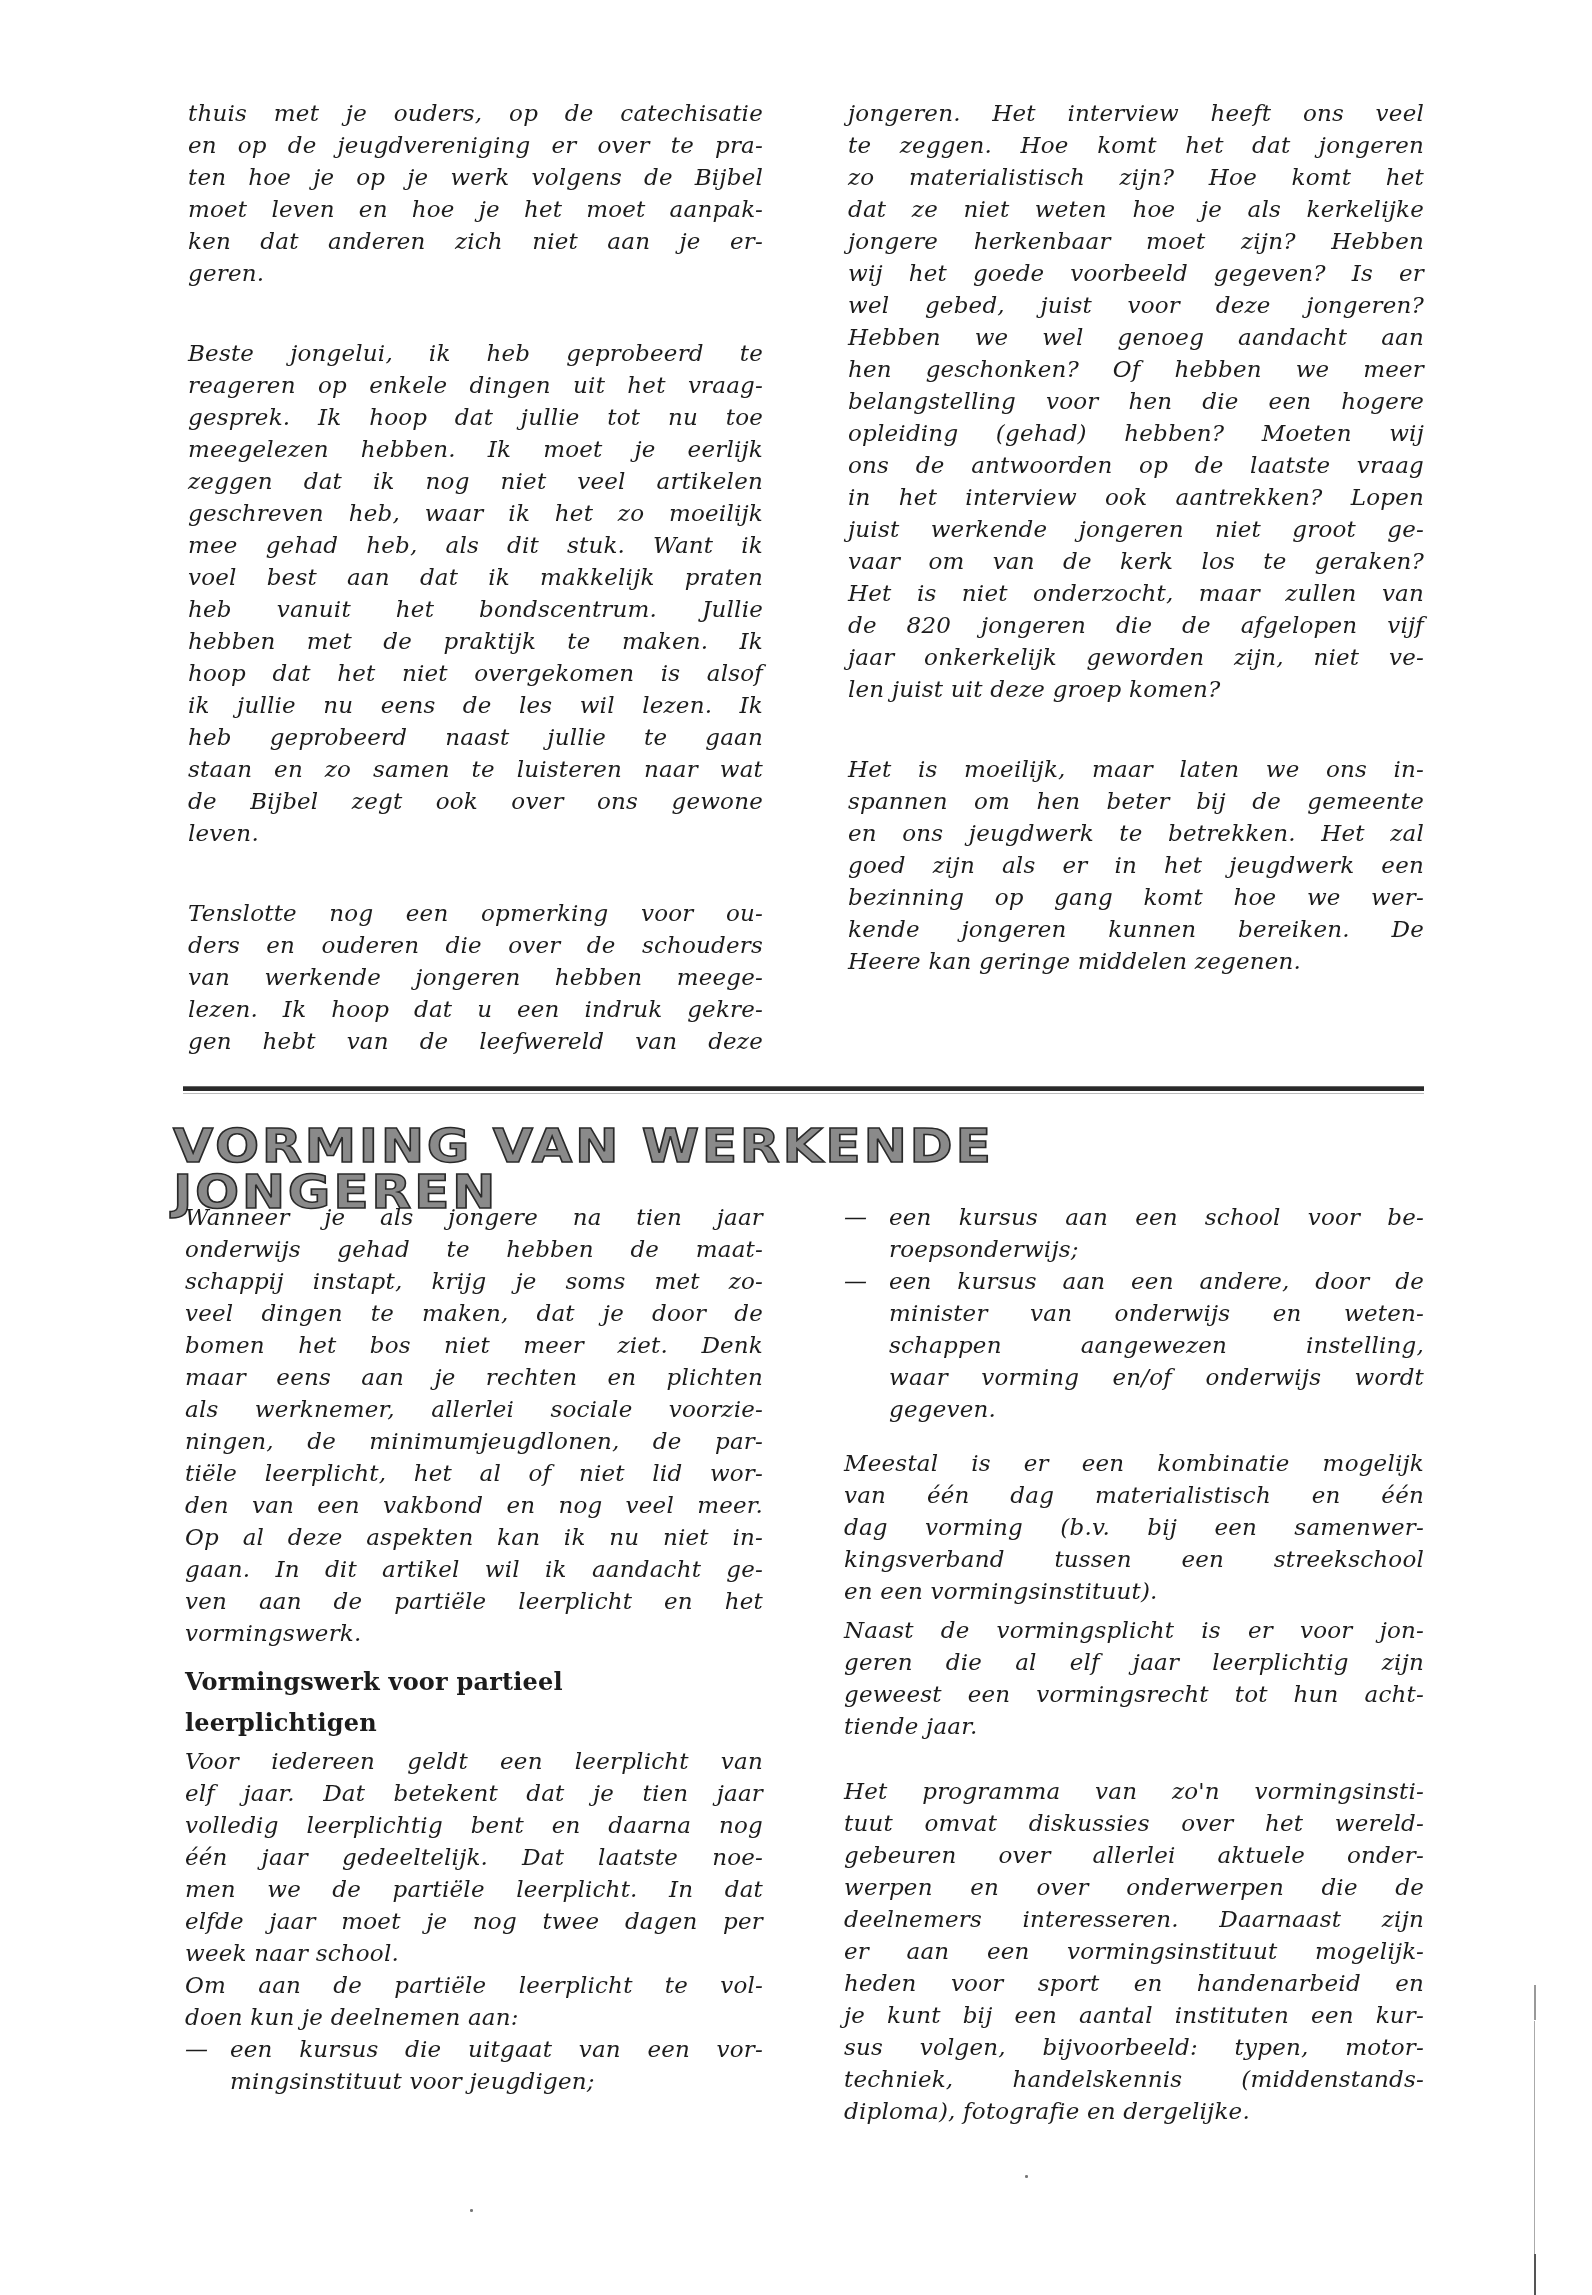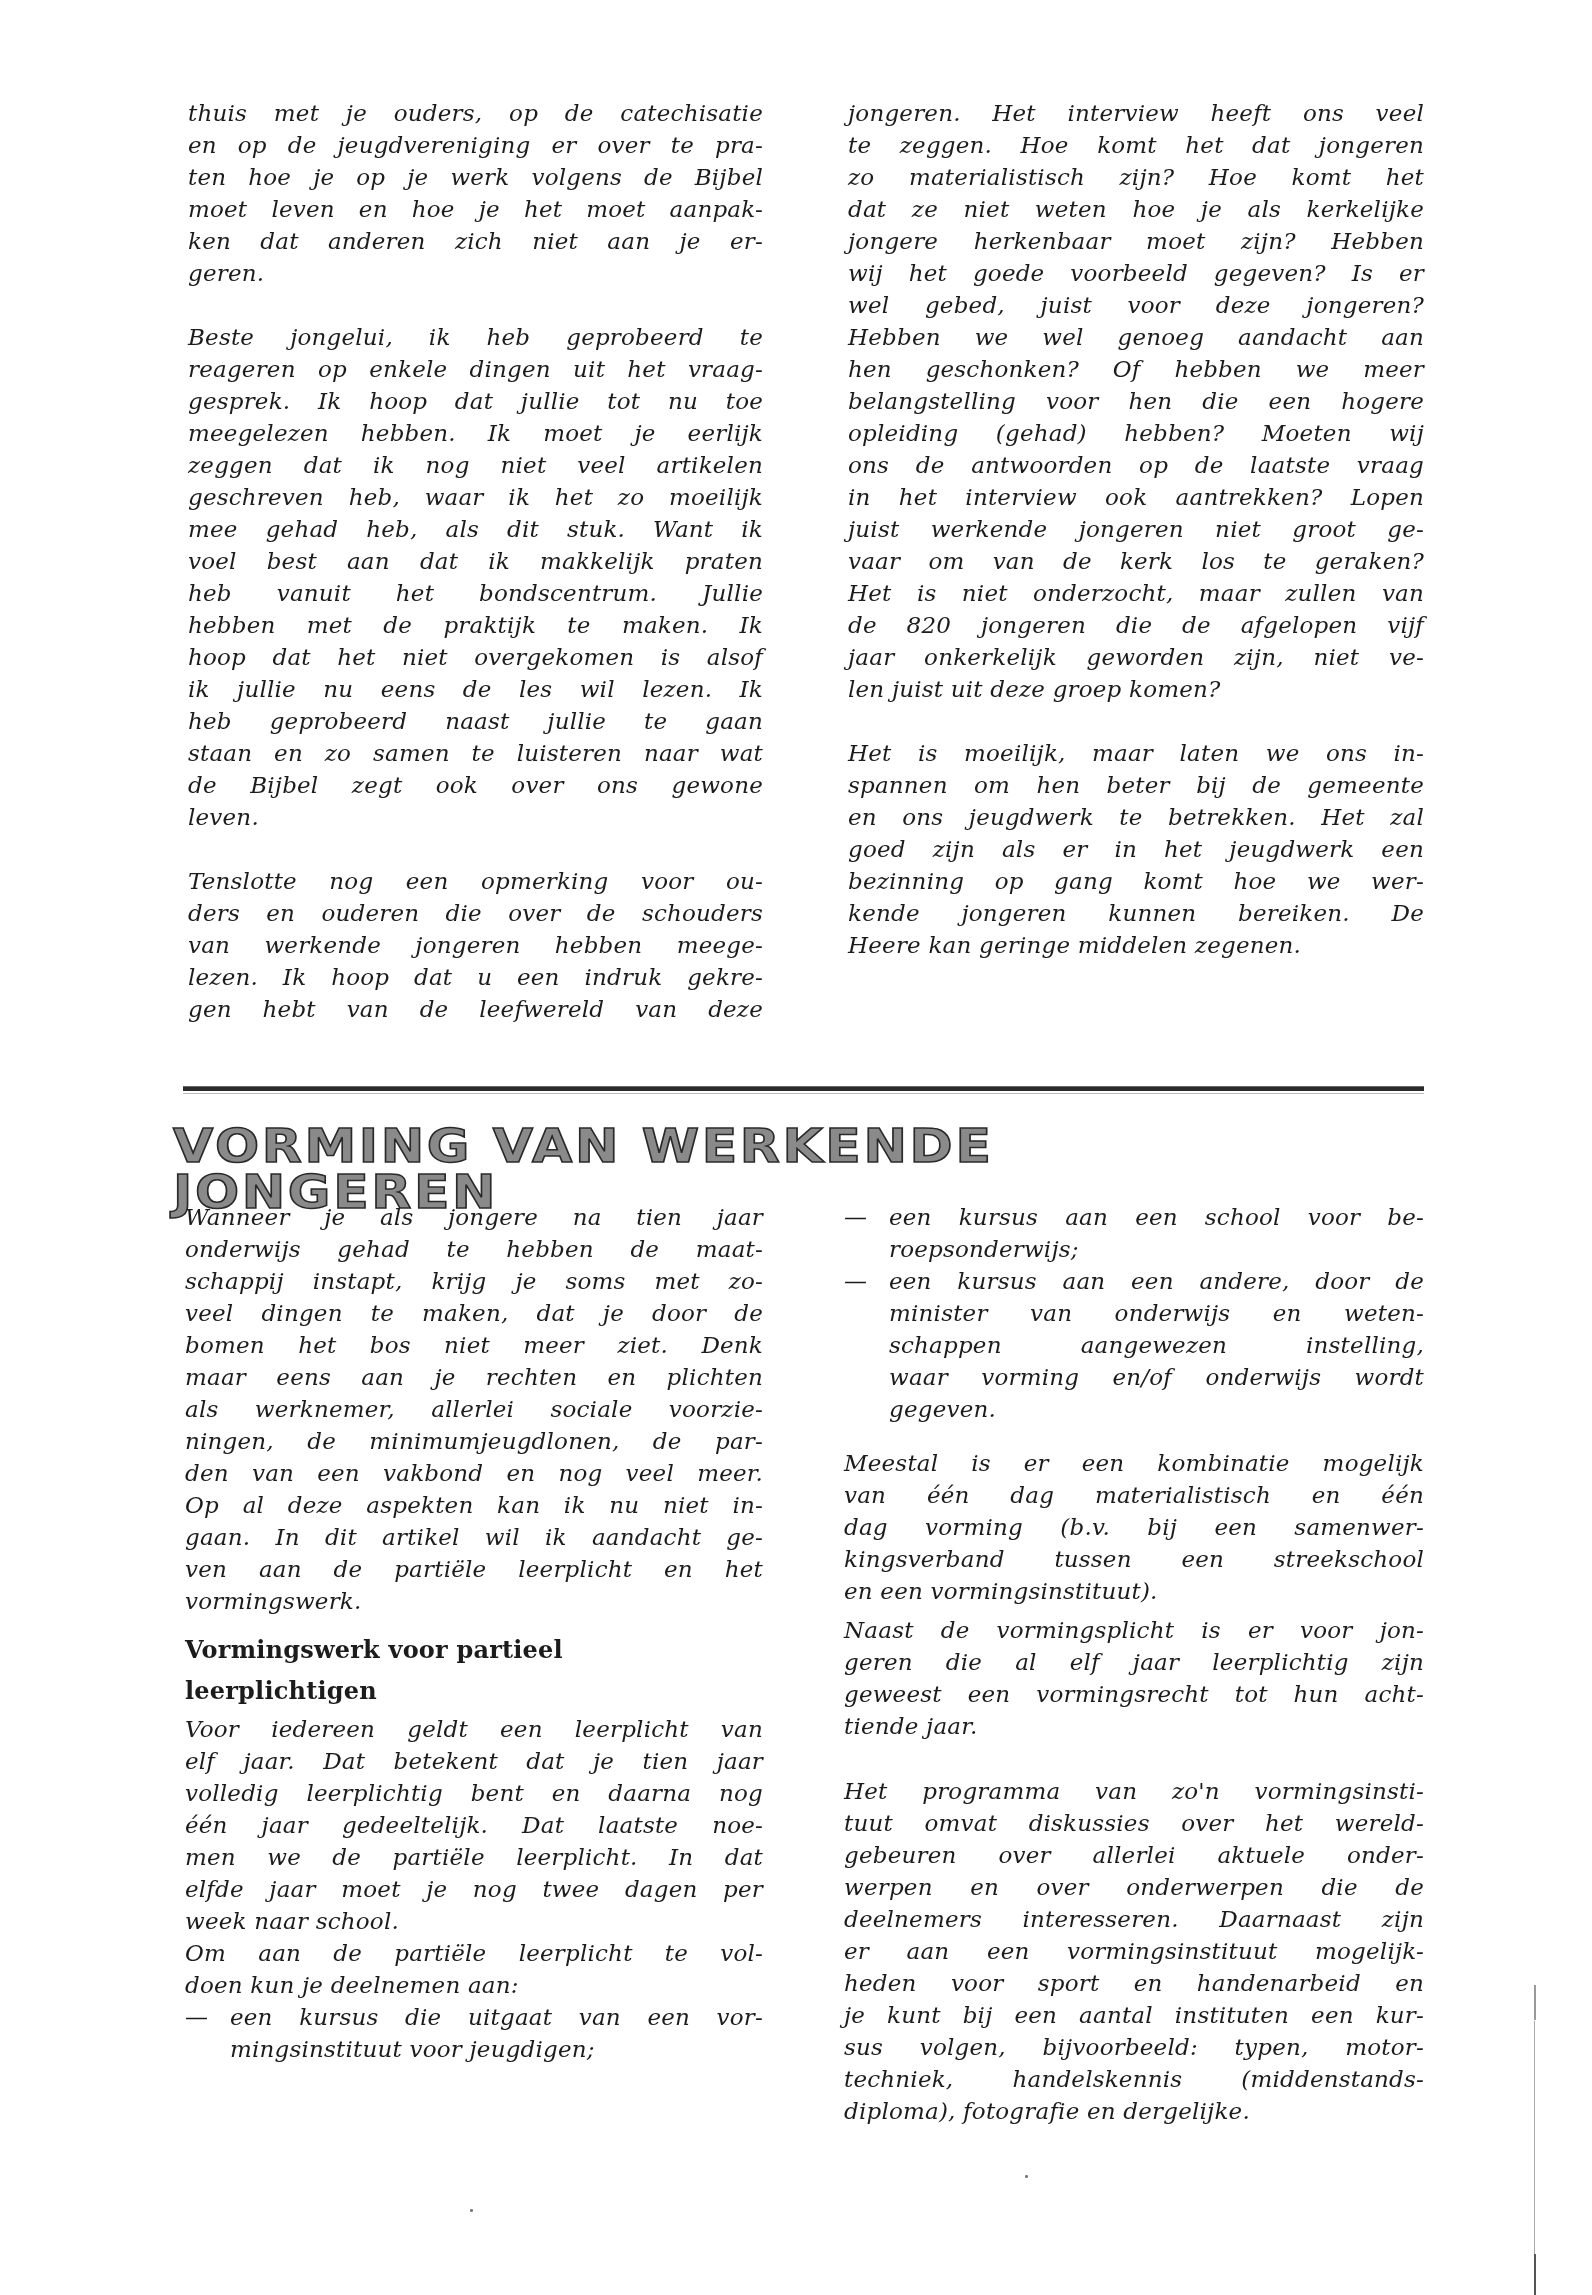--- a/index.html
+++ b/index.html
@@ -1,21 +1,21 @@
 <!DOCTYPE html>
 <html style="font-size:14px"><head>
 <meta charset="utf-8">
 <style>
   html, body { margin:0; padding:0; background:#ffffff; }
   body { width:1592px; height:2295px; position:relative; overflow:hidden;
          font-family:"DejaVu Serif","Liberation Serif",serif; color:#1c1c1c; }
   .col { position:absolute; font-size:23px; line-height:32px; text-align:justify;
          letter-spacing:0.2px; }
   .col p { margin:0;font-style:italic; }
-  .col p.gap { margin-top:32px; }
+  .col p.gap { margin-top:48px; }
   .col p.gap-s { margin-top:15.5px; }
   .line { display:block; text-align:justify; text-align-last:justify; white-space:nowrap; }
   .line.last { text-align-last:left; }
   #top-left { left:188px; top:97px; width:575px; }
   #top-right { left:848px; top:97px; width:576px; }
   .sig { display:flex; justify-content:space-between; margin-top:32px; }
   #divider { position:absolute; left:183px; top:1086px; width:1241px; height:4.3px;
              background:#2a2a2a; border-top:0.9px solid #666; }
   #divider-thin { position:absolute; left:183px; top:1093px; width:1241px; height:0.9px; background:#bbb; }
   #headline { position:absolute; left:173px; top:1122px; width:1122px;
@@ -110,20 +110,21 @@
 <div id="bottom-left" class="col">
   <p>
     <span class="line">Wanneer je als jongere na tien jaar</span>
     <span class="line">onderwijs gehad te hebben de maat-</span>
     <span class="line">schappij instapt, krijg je soms met zo-</span>
     <span class="line">veel dingen te maken, dat je door de</span>
     <span class="line">bomen het bos niet meer ziet. Denk</span>
     <span class="line">maar eens aan je rechten en plichten</span>
     <span class="line">als werknemer, allerlei sociale voorzie-</span>
     <span class="line">ningen, de minimumjeugdlonen, de par-</span>
+    <span class="line">tiële leerplicht, het al of niet lid wor-</span>
     <span class="line">den van een vakbond en nog veel meer.</span>
     <span class="line">Op al deze aspekten kan ik nu niet in-</span>
     <span class="line">gaan. In dit artikel wil ik aandacht ge-</span>
     <span class="line">ven aan de partiële leerplicht en het</span>
     <span class="line last">vormingswerk.</span>
   </p>
   <div class="subhead">
     <div>Vormingswerk voor partieel</div>
     <div>leerplichtigen</div>
   </div>

